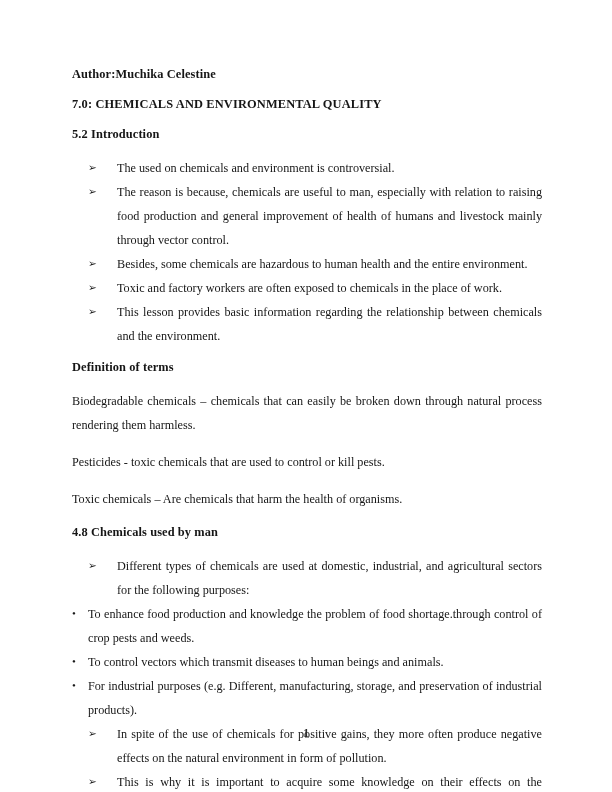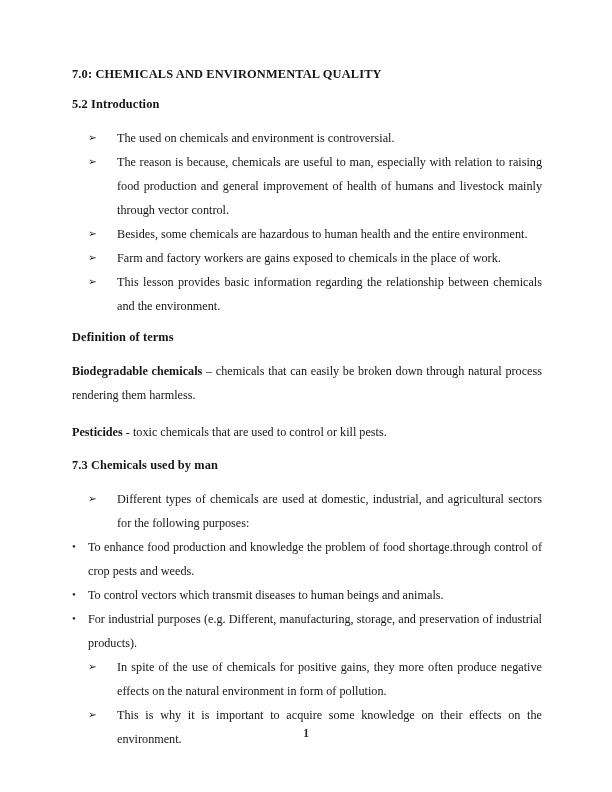--- a/index.html
+++ b/index.html
@@ -30,21 +30,21 @@
     letter-spacing: 0.1px;
   }
   .heading.caps { letter-spacing: 0.15px; }
 
   
   .para {
     margin: 0 0 13px 0;
     text-align: justify;
     line-height: 24px;
   }
-  .para .term { font-weight: bold; }
+  .para .term { font-weight: normal; }
 
   
   ul.lvl {
     list-style: none;
     margin: 0;
     padding: 0;
   }
   ul.arrow-list { margin: 0 0 0 0; }
 
   li.item {
@@ -94,62 +94,66 @@
     font-weight: bold;
     line-height: 14px;
     color: #2a2a2a;
   }
 </style>
 </head>
 <body>
 
 <div class="page">
 
+  <div class="heading">Author:Muchika Celestine</div>
 
   <div class="heading caps">7.0: CHEMICALS AND ENVIRONMENTAL QUALITY</div>
 
   <div class="heading">5.2 Introduction</div>
 
   <ul class="lvl arrow-list">
     <li class="item arrow">
       <span class="marker">➢</span>
       <span class="text">The used on chemicals and environment is controversial.</span>
     </li>
     <li class="item arrow">
       <span class="marker">➢</span>
       <span class="text">The reason is because, chemicals are useful to man, especially with relation to raising food production and general improvement of health of humans and livestock mainly through vector control.</span>
     </li>
     <li class="item arrow">
       <span class="marker">➢</span>
       <span class="text">Besides, some chemicals are hazardous to human health and the entire environment.</span>
     </li>
     <li class="item arrow">
       <span class="marker">➢</span>
-      <span class="text">Farm and factory workers are gains exposed to chemicals in the place of work.</span>
+      <span class="text">Toxic and factory workers are often exposed to chemicals in the place of work.</span>
     </li>
     <li class="item arrow">
       <span class="marker">➢</span>
       <span class="text">This lesson provides basic information regarding the relationship between chemicals and the environment.</span>
     </li>
   </ul>
 
   <div class="block-gap"></div>
 
   <div class="heading">Definition of terms</div>
 
   <p class="para">
     <span class="term">Biodegradable chemicals</span><span> – chemicals that can easily be broken down through natural process rendering them harmless.</span>
   </p>
 
   <p class="para">
     <span class="term">Pesticides</span><span> - toxic chemicals that are used to control or kill pests.</span>
   </p>
 
+  <p class="para">
+    <span class="term">Toxic chemicals</span><span> – Are chemicals that harm the health of organisms.</span>
+  </p>
 
-  <div class="heading">7.3 Chemicals used by man</div>
+  <div class="heading">4.8 Chemicals used by man</div>
 
   <ul class="lvl">
     <li class="item arrow">
       <span class="marker">➢</span>
       <span class="text">Different types of chemicals are used at domestic, industrial, and agricultural sectors for the following purposes:</span>
     </li>
   </ul>
 
   <ul class="lvl">
     <li class="item dot">

